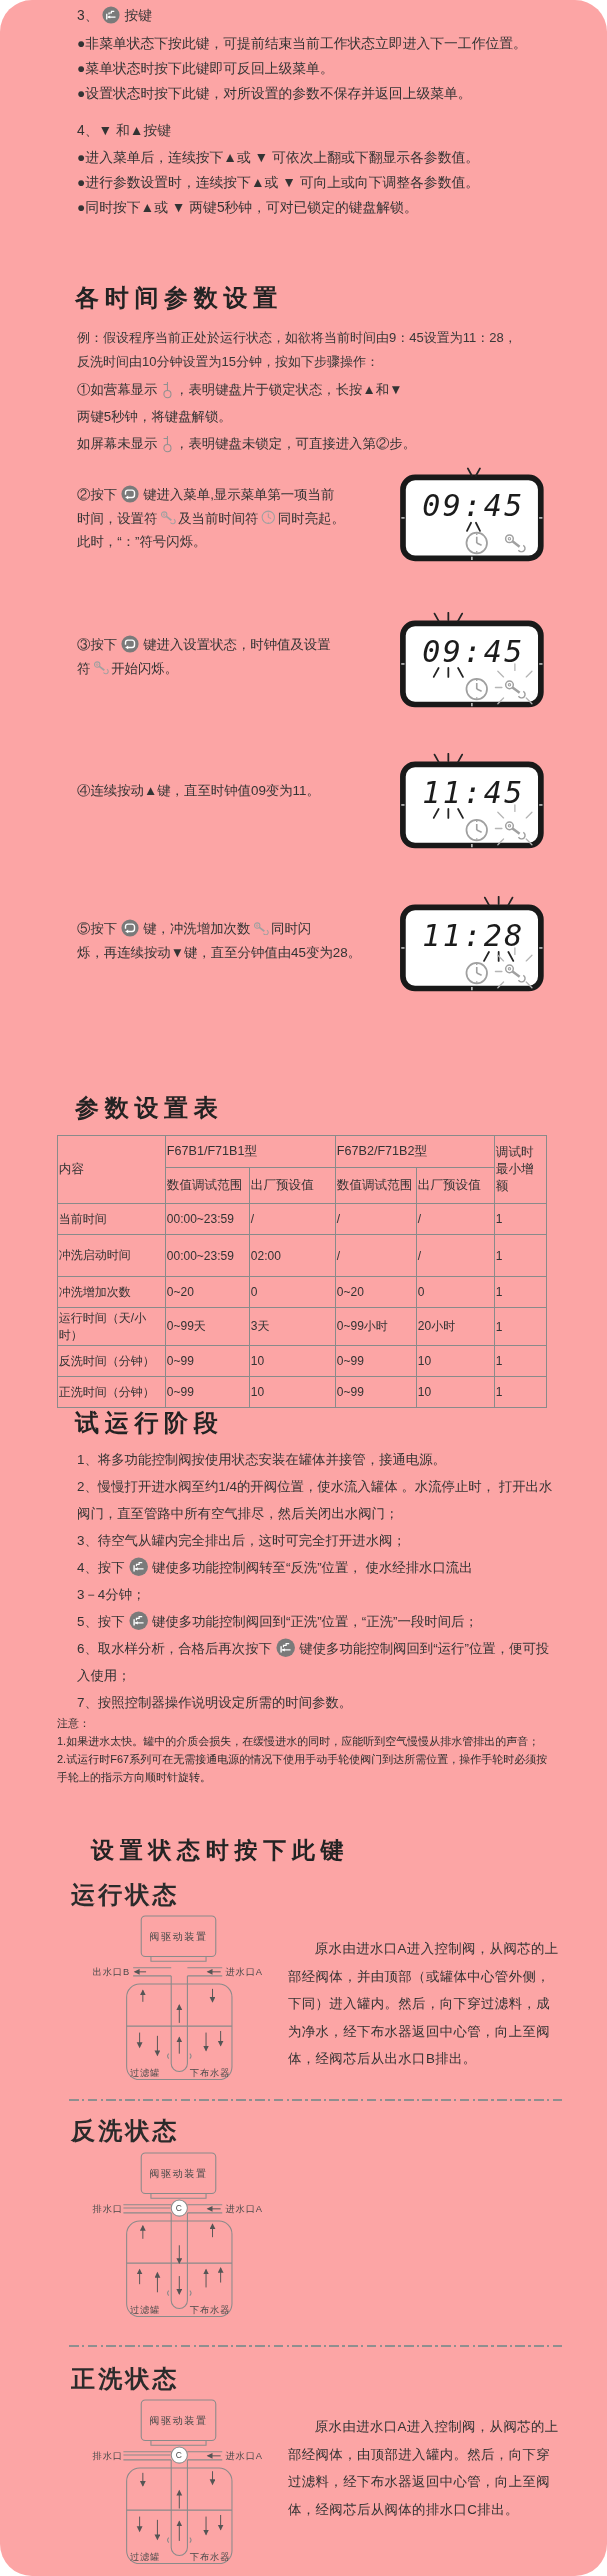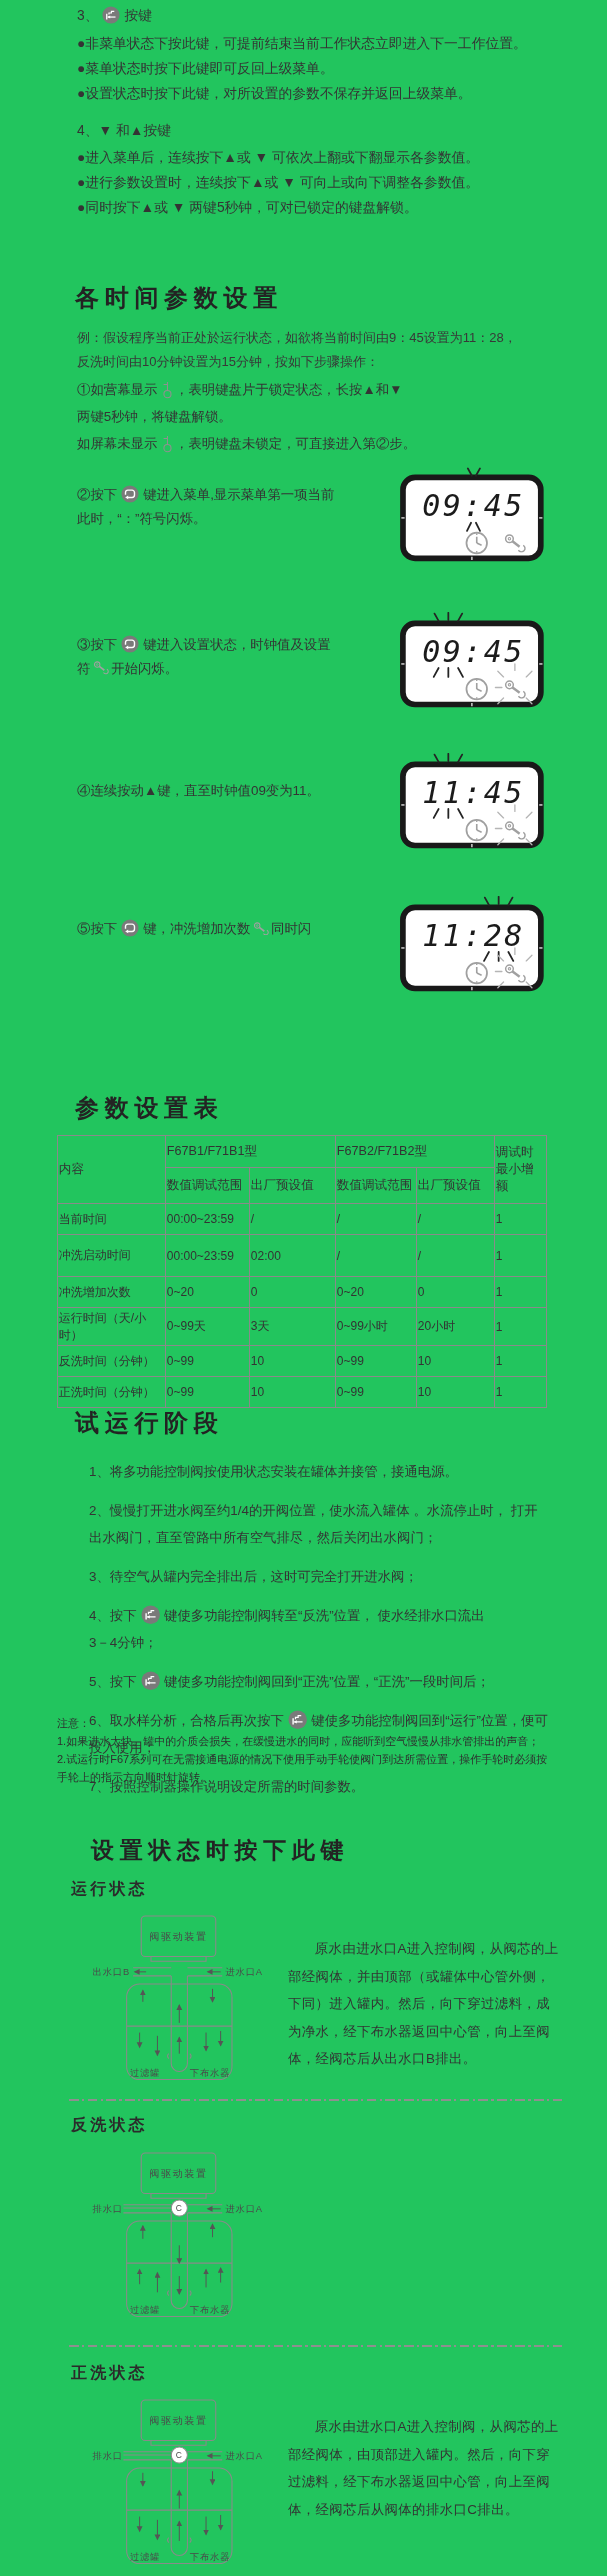--- a/index.html
+++ b/index.html
@@ -1,23 +1,23 @@
 <!DOCTYPE html>
 <html style="font-size:13px"><head>
 <meta charset="utf-8">
 <style>
   html,body{margin:0;padding:0;background:#fff;}
-  .page{position:relative;width:607px;height:2576px;background:#22c55e;overflow:hidden;
-        font-family:"Liberation Sans",sans-serif;color:#323232;}
+  .page{position:relative;width:607px;height:2576px;background:#fca5a5;overflow:hidden;
+        font-family:"Liberation Sans",sans-serif;color:#323232;border-radius:32px;}
   .abs{position:absolute;}
   .line{white-space:nowrap;}
   .btxt{font-size:13.8px;line-height:25px;color:#343434;}
   .step{font-size:13.4px;line-height:23.5px;color:#343434;}
   .h-big{font-size:24px;font-weight:700;letter-spacing:5.7px;color:#232323;}
-  .h-state{font-size:16px;font-weight:600;letter-spacing:3.2px;color:#2b2b2b;}
+  .h-state{font-size:24px;font-weight:600;letter-spacing:3.2px;color:#2b2b2b;}
   .intro{font-size:13px;line-height:24px;color:#383838;}
   .ic{display:inline-block;vertical-align:-4px;margin:0 4px;}
   .ic-sm{display:inline-block;vertical-align:-2.4px;margin:0 2.4px;}
   .ic-lock{display:inline-block;vertical-align:-4.9px;margin:0 3.2px;}
   
   table.params{border-collapse:collapse;table-layout:fixed;width:488px;}
   table.params td{border:0.8px solid #8a8a8a;text-align:left;vertical-align:middle;
                   font-size:12px;color:#333;padding:1.6px 0.8px;}
   table.params td.hd{font-size:12.6px;}
   
@@ -28,21 +28,21 @@
   .joint{stroke:#c3c3c3;stroke-width:2;}
   .ray{stroke:#b5b5b5;stroke-width:1.6;stroke-linecap:round;}
   
   .dg{fill:none;stroke:#8a8a8a;stroke-width:1.3;}
   .dlabel{font-family:"Liberation Sans",sans-serif;font-size:11.5px;fill:#4a4a4a;letter-spacing:1px;}
   .dlabel-mid{font-family:"Liberation Sans",sans-serif;font-size:12.5px;fill:#4a4a4a;letter-spacing:2px;}
   .darr{stroke:#555;stroke-width:1.2;fill:none;}
   .ptext{font-size:13.4px;line-height:27.5px;color:#333;text-indent:2em;letter-spacing:0.4px;}
   .divider{height:1.6px;background:repeating-linear-gradient(90deg,#8f8f8f 0 9.7px,transparent 9.7px 13px,#8f8f8f 13px 15.4px,transparent 15.4px 18.6px);}
   .notes{font-size:11px;line-height:18px;color:#2e2e2e;}
-  .trial-p{margin:12px;font-size:13.4px;line-height:27px;color:#343434;}
+  .trial-p{margin:0;font-size:13.4px;line-height:27px;color:#343434;}
 </style>
 </head>
 <body>
 
 <svg width="0" height="0" style="position:absolute" aria-hidden="true">
   <defs>
     <marker id="arr" markerWidth="7" markerHeight="7" refX="5" refY="3" orient="auto">
       <path d="M0,0 L6,3 L0,6 z" fill="#555"></path>
     </marker>
     <symbol id="icon-skip" viewBox="0 0 22 22">
@@ -112,20 +112,25 @@
     <div class="line">两键5秒钟，将键盘解锁。</div>
     <div class="line"><span>如屏幕未显示</span><svg class="ic-lock" width="11.3" height="19.4" viewBox="0 0 14 24">
           <use href="#icon-lock"></use>
         </svg><span>，表明键盘未锁定，可直接进入第②步。</span></div>
   </div>
 
   <div class="abs step" style="top:483px;left:77px;width:324px">
     <div class="line"><span>②按下</span><svg class="ic" width="18" height="18" viewBox="0 0 22 22">
           <use href="#icon-menu"></use>
         </svg><span>键进入菜单,显示菜单第一项当前</span></div>
+    <div class="line"><span>时间，设置符</span><svg class="ic-sm" width="16" height="14.6" viewBox="0 0 20 18">
+          <use href="#icon-wrench"></use>
+        </svg><span>及当前时间符</span><svg class="ic-sm" width="14.6" height="14.6" viewBox="0 0 18 18">
+          <use href="#icon-clock"></use>
+        </svg><span>同时亮起。</span></div>
     <div class="line">此时，“：”符号闪烁。</div>
   </div>
 
   <svg class="abs" style="top:466px;left:398px" width="151" height="107" viewBox="0 0 186 132">
     <rect class="lcdframe" x="6" y="14" width="170" height="100" rx="15"></rect>
     <line class="joint" x1="91" y1="112" x2="91" y2="116"></line>
     <line class="joint" x1="4" y1="64" x2="8" y2="64"></line>
     <line class="joint" x1="174" y1="64" x2="178" y2="64"></line>
     <path class="blink" d="M86,3 L91,12 M101,3 L96,12"></path>
     <text class="lcdtime" x="93" y="62" text-anchor="middle">09:45</text>
@@ -172,20 +177,21 @@
     <use href="#icon-wrench" x="130" y="82" width="28" height="25"></use>
     <path class="ray" d="M120,93 H128 M144,72 V64 M130,80 L123,73 M158,80 L165,73 M130,106 L123,113 M158,106 L165,113"></path>
   </svg>
 
   <div class="abs step" style="top:917px;left:77px;width:356px">
     <div class="line"><span>⑤按下</span><svg class="ic" width="18" height="18" viewBox="0 0 22 22">
           <use href="#icon-menu"></use>
         </svg><span>键，冲洗增加次数</span><svg class="ic-sm" width="16" height="14.6" viewBox="0 0 20 18">
           <use href="#icon-wrench"></use>
         </svg><span>同时闪</span></div>
+    <div class="line">烁，再连续按动▼键，直至分钟值由45变为28。</div>
   </div>
 
   <svg class="abs" style="top:896px;left:398px" width="151" height="112" viewBox="0 0 186 138">
     <rect class="lcdframe" x="6" y="14" width="170" height="100" rx="15"></rect>
     <line class="joint" x1="91" y1="112" x2="91" y2="116"></line>
     <line class="joint" x1="4" y1="64" x2="8" y2="64"></line>
     <line class="joint" x1="174" y1="64" x2="178" y2="64"></line>
     <path class="blink" d="M112,11 L107,2 M124,10 L124,1 M136,11 L141,2"></path>
     <text class="lcdtime" x="93" y="62" text-anchor="middle">11:28</text>
     <path class="blink" d="M112,69 L106,80 M124,69 L124,80 M136,69 L142,80"></path>

